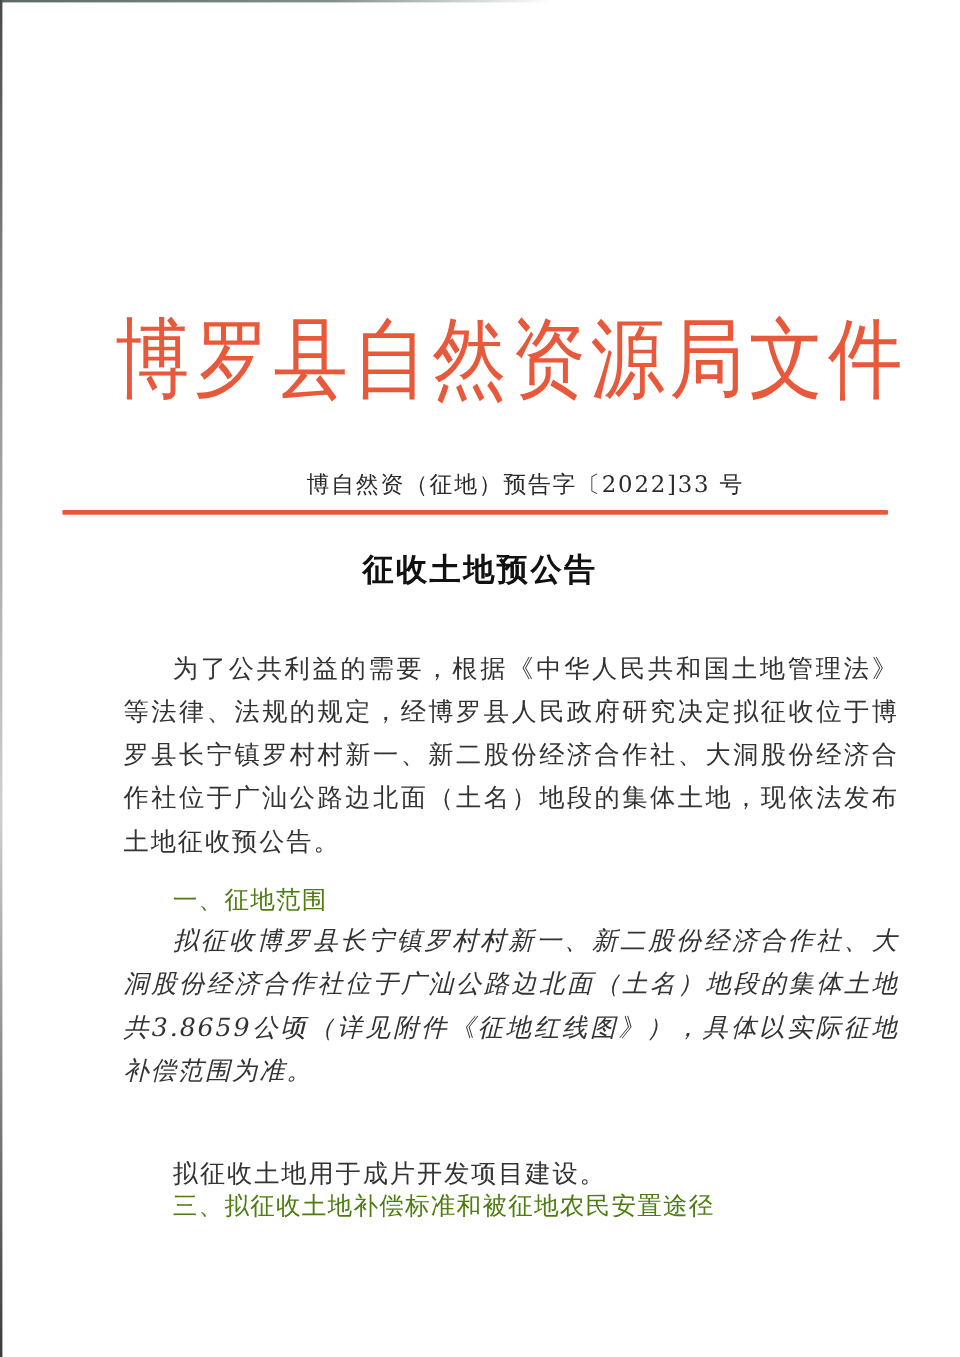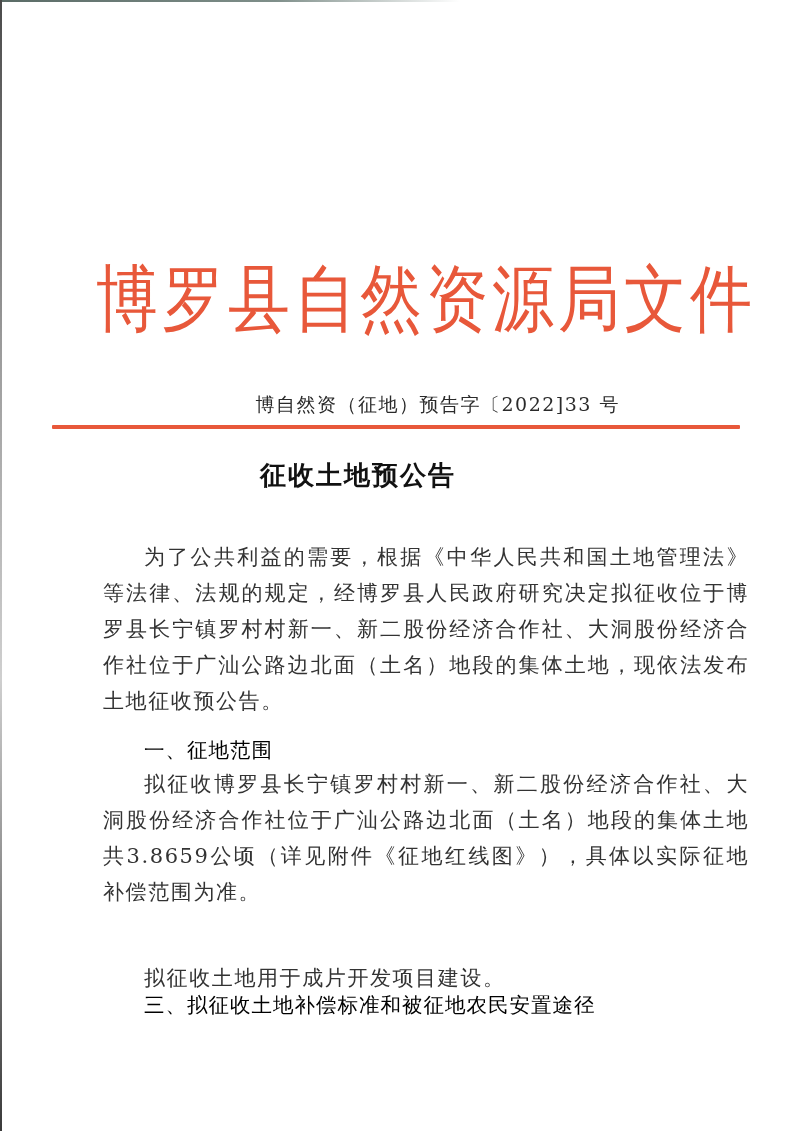--- a/index.html
+++ b/index.html
@@ -62,20 +62,21 @@
       position: absolute;
       left: 52px; top: 425px;
       width: 688px; height: 4px;
       background: #e8583a;
       border-radius: 1px;
     }
     .notice-title {
       position: absolute;
       left: 260px; top: 455px;
       width: 280px;
+      text-align: center;
       color: #111111;
       font-family: "DejaVu Serif", "Liberation Serif", serif;
       font-weight: bold;
       font-size: 26px;
       letter-spacing: 2px;
       line-height: 40px;
       white-space: nowrap;
     }
     .body-text {
       position: absolute;
@@ -83,26 +84,26 @@
       width: 646px;
       color: #333333;
       font-family: "DejaVu Serif", "Liberation Serif", serif;
       font-size: 21px;
       letter-spacing: 1.6px;
       line-height: 36px;
       text-align: justify;
       text-align-last: left;
     }
     .para-1 { top: 539px; text-indent: 41px; }
-    .para-2 { top: 766px; text-indent: 41px; }
+    .para-2 { top: 766px; text-indent: 41px; font-style: italic; }
     .para-3 { top: 960px; text-indent: 41px; }
     .section-heading {
       position: absolute;
       left: 144px;
-      color: #000000;
+      color: #4d7c0f;
       font-family: "DejaVu Sans", "Liberation Sans", sans-serif;
       font-size: 20.5px;
       letter-spacing: 1px;
       line-height: 32px;
       white-space: nowrap;
     }
     .heading-1 { top: 734px; }
     .heading-2 { top: 920px; }
     .heading-3 { top: 989px; }
   </style>

